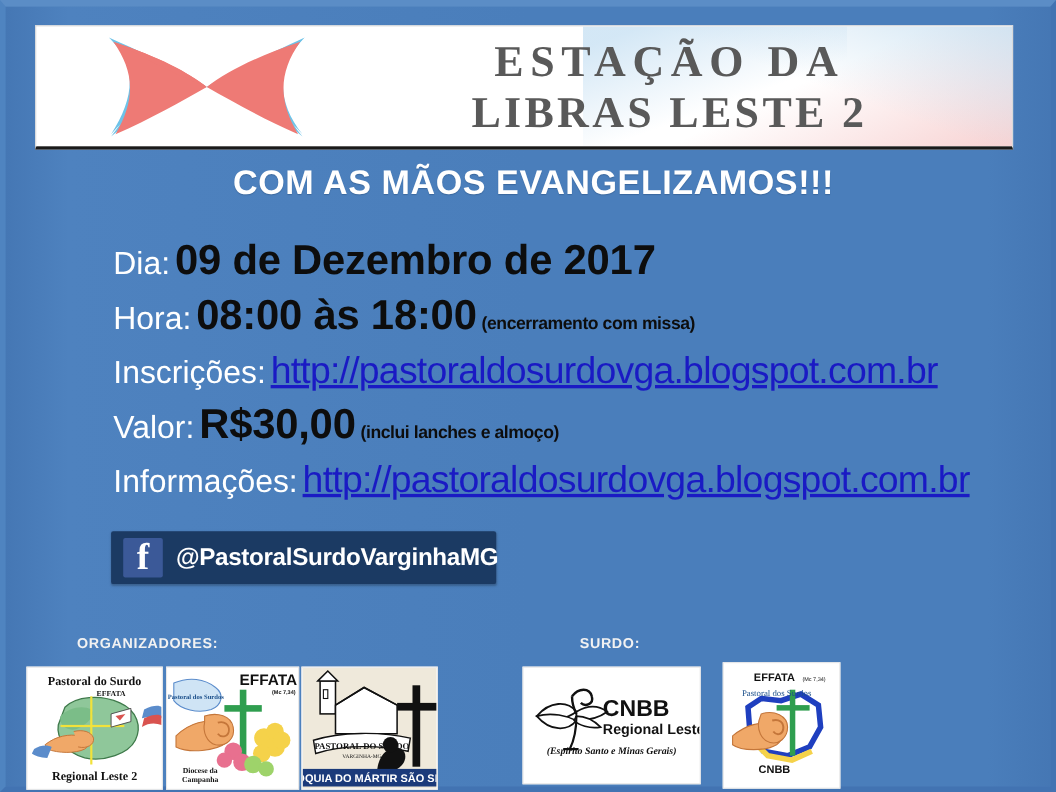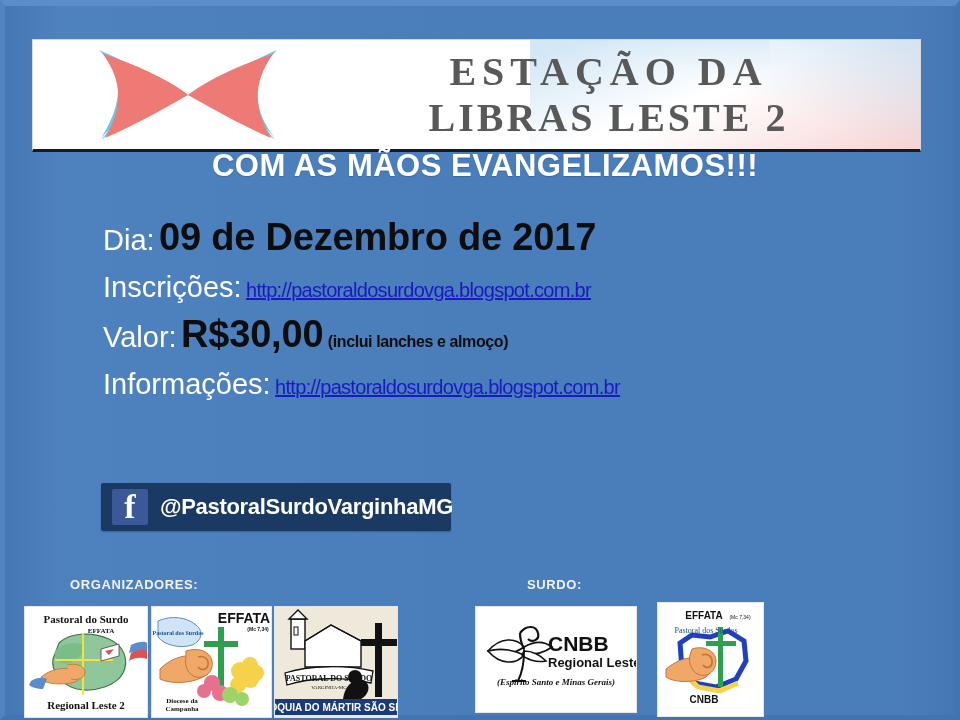--- a/index.html
+++ b/index.html
@@ -18,21 +18,20 @@
     border-bottom:5px solid #4273b2;
   }
 
   
   #banner{
     position:absolute;left:27px;top:17px;width:887px;height:109px;
     background:#ffffff;
     border:1px solid #d9d9d9;
     border-bottom:3px solid #1a1a1a;
     overflow:hidden;
-    margin-top:16px;
   }
   #banner .wash{
     position:absolute;right:0;top:0;width:420px;height:109px;
     background:
       linear-gradient(200deg, rgba(196,222,240,.75) 0%, rgba(255,255,255,0) 45%),
       linear-gradient(-25deg, rgba(244,186,186,.65) 0%, rgba(255,255,255,0) 48%);
   }
   #banner .wash2{
     position:absolute;right:150px;top:0;width:240px;height:109px;
     background:linear-gradient(160deg, rgba(176,212,238,.55) 10%, rgba(255,255,255,0) 60%);
@@ -73,21 +72,21 @@
     color:#0d0d0d;font-size:38px;font-weight:bold;
     font-family:"Liberation Sans", sans-serif;
     letter-spacing:-.2px;
   }
   .note{
     color:#0d0d0d;font-size:16px;font-weight:bold;
     font-family:"Liberation Sans", sans-serif;
     letter-spacing:-.4px;
   }
   .link{
-    color:#1a1ac4;font-size:20px;font-weight:normal;
+    color:#1a1ac4;font-size:34px;font-weight:normal;
     text-decoration:underline;
     font-family:"Liberation Sans", sans-serif;
     letter-spacing:-.7px;
   }
 
   
   #fb{
     position:absolute;left:96px;top:477px;width:350px;height:48px;
     background:#1b3a63;border-radius:2px;
     display:flex;align-items:center;
@@ -151,20 +150,25 @@
   <div id="headline">COM AS MÃOS EVANGELIZAMOS!!!</div>
 
   <div id="info">
 
     <div class="info-row">
       <span class="lbl">Dia:</span>
       <span class="val">09 de Dezembro de 2017</span>
     </div>
 
 
+    <div class="info-row">
+      <span class="lbl">Hora:</span>
+      <span class="val">08:00 às 18:00</span>
+      <span class="note">(encerramento com missa)</span>
+    </div>
 
     <div class="info-row">
       <span class="lbl">Inscrições:</span>
       <span class="link">http://pastoraldosurdovga.blogspot.com.br</span>
     </div>
 
     <div class="info-row">
       <span class="lbl">Valor:</span>
       <span class="val">R$30,00</span>
       <span class="note">(inclui lanches e almoço)</span>

